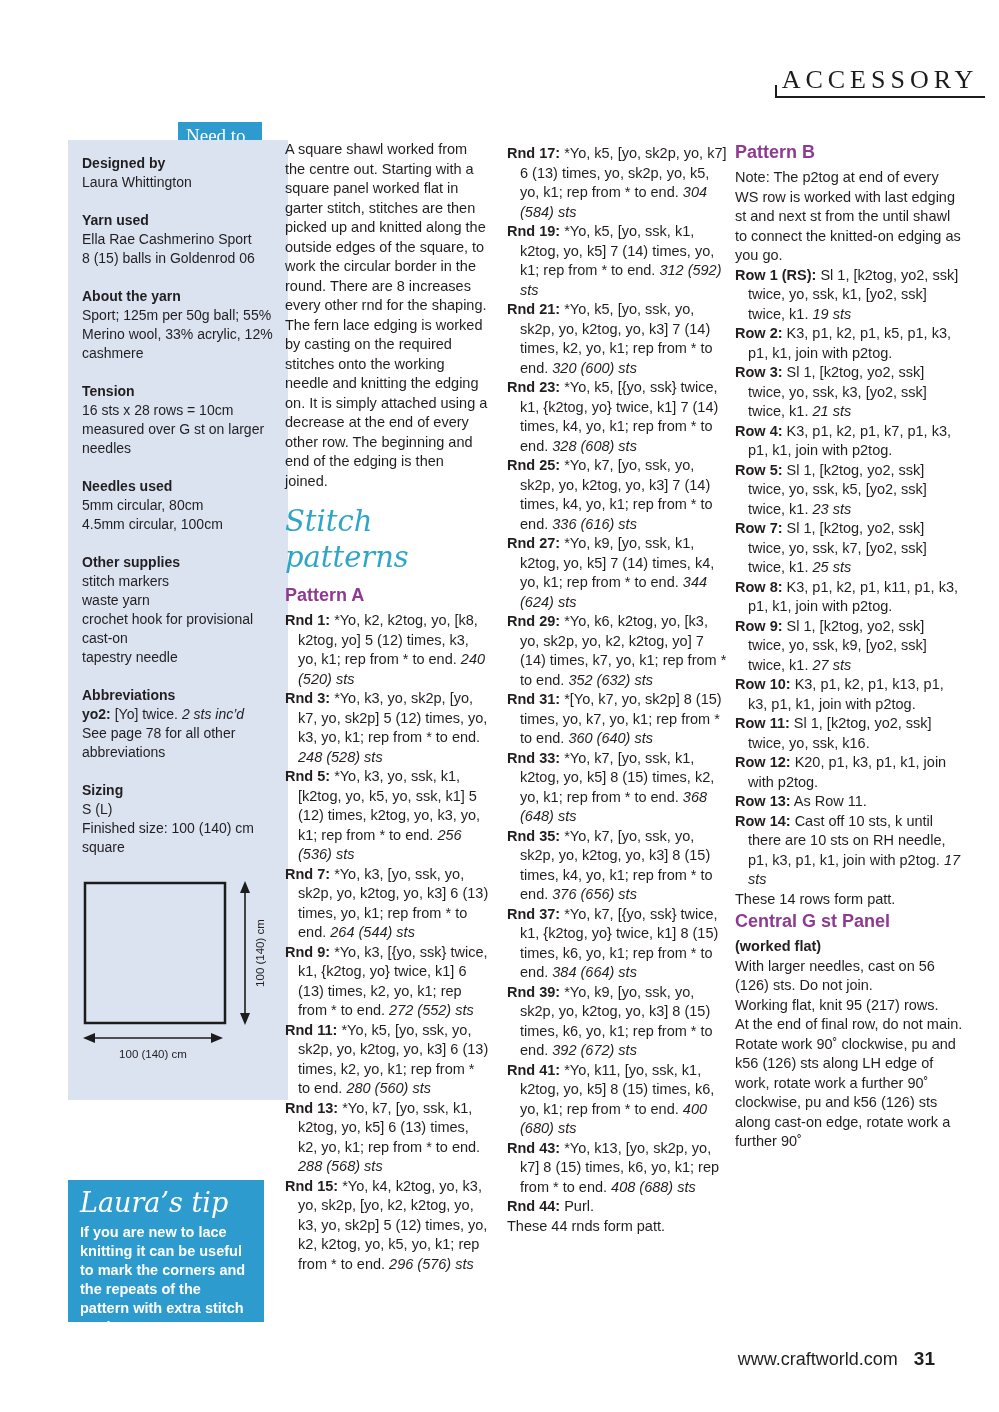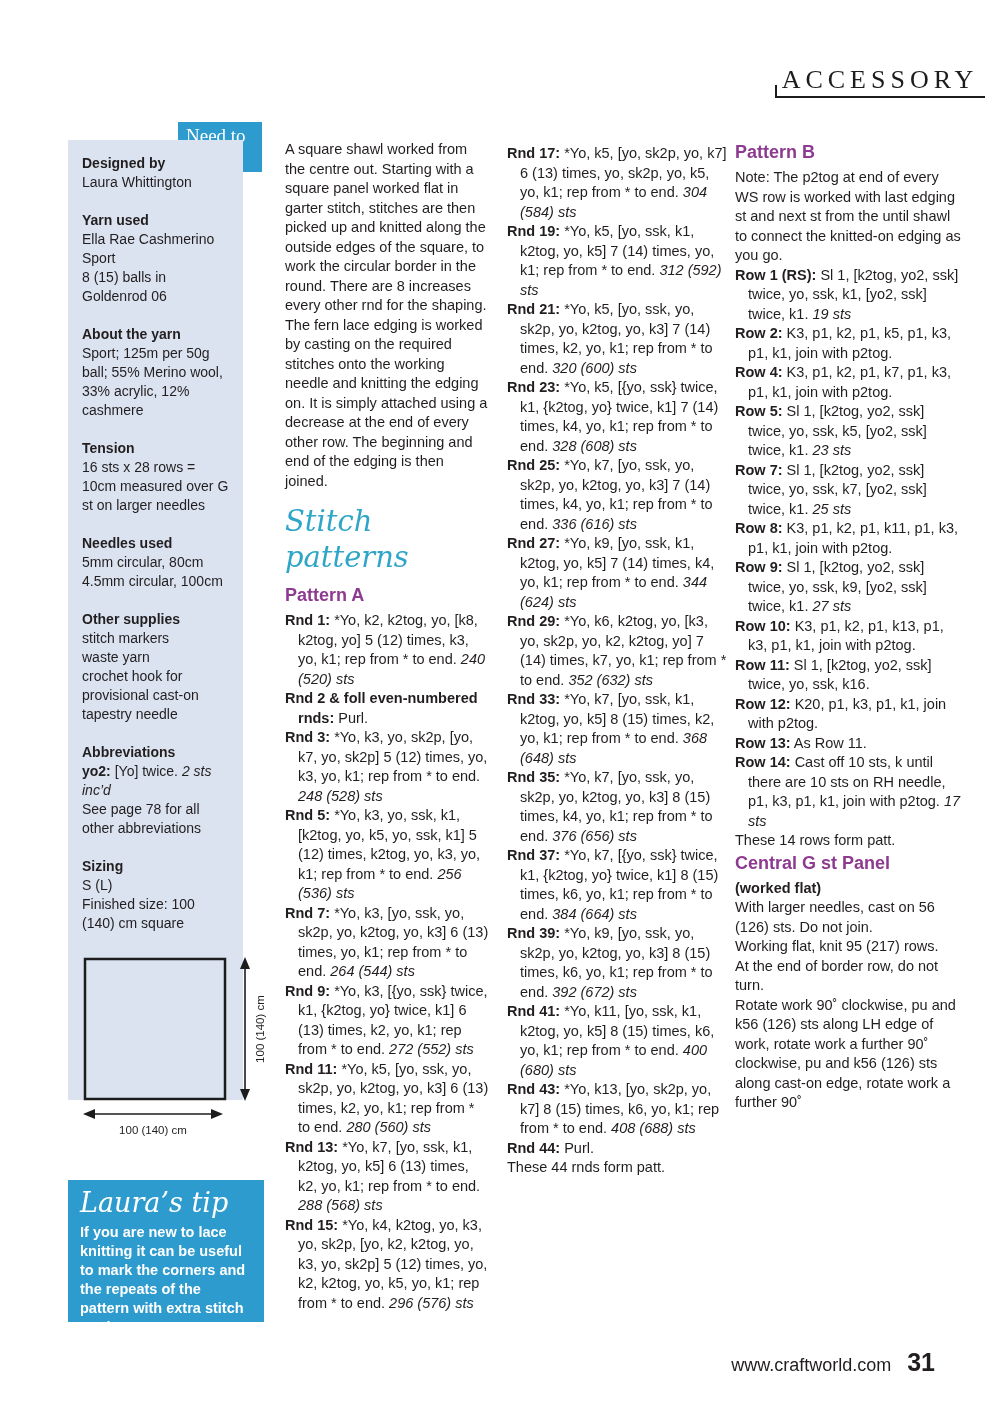--- a/index.html
+++ b/index.html
@@ -7,21 +7,21 @@
         font-family:"Liberation Sans",sans-serif;color:#221e1f;border-radius:29px;}
 
   
   .accessory{position:absolute;top:66px;right:14px;width:210px;text-align:center;}
   .accessory-title{font-family:"Liberation Serif",serif;font-size:26px;letter-spacing:5px;
         color:#1c1c1c;line-height:28px;}
   .accessory-rule{position:relative;margin-top:2px;border-bottom:2px solid #1c1c1c;}
   .accessory-rule::before{content:"";position:absolute;left:0;bottom:0;width:2px;height:11px;background:#1c1c1c;}
 
   
-  .sidebar{position:absolute;left:68px;top:140px;width:175px;height:960px;background:#dbe3f1;
+  .sidebar{position:absolute;left:68px;top:140px;width:220px;height:960px;background:#dbe3f1;
         box-sizing:border-box;padding:14px 12px 20px 14px;font-size:14px;line-height:19px;}
   .sb-section{margin-bottom:19px;}
   .sb-title{font-weight:bold;}
   .sb-lines{white-space:pre-line;}
   .sb-rich b{font-weight:bold;}
   .sb-rich i{font-style:italic;}
   .badge{position:absolute;left:178px;top:122px;width:84px;box-sizing:border-box;background:#2e9bce;
         color:#ffffff;font-family:"Liberation Serif",serif;font-size:19px;line-height:21px;
         padding:3px 6px 5px 8px;}
   .diagram{margin-top:4px;}
@@ -47,21 +47,21 @@
   .rnd{padding-left:13px;text-indent:-13px;}
   .rnd b{font-weight:bold;margin-top:12px;}
   .sts{font-style:italic;}
   .plain{margin:0;}
   .boldline{font-weight:bold;}
   .sk-heading{margin-top:14px;}
 
   
   .pfooter{position:absolute;top:1348px;right:64px;display:flex;align-items:baseline;gap:16px;}
   .site{font-size:18px;}
-  .pageno{font-size:25px;font-weight:bold;}
+  .pageno{font-size:19px;font-weight:bold;}
 </style>
 </head>
 <body>
 
 <div class="page">
 
   <div class="accessory">
     <div class="accessory-title">ACCESSORY</div>
     <div class="accessory-rule"></div>
   </div>
@@ -148,21 +148,20 @@
   </div>
 
   <section class="col col2">
     <p class="intro">A square shawl worked from the centre out. Starting with a square panel worked flat in garter stitch, stitches are then picked up and knitted along the outside edges of the square, to work the circular border in the round. There are 8 increases every other rnd for the shaping. The fern lace edging is worked by casting on the required stitches onto the working needle and knitting the edging on. It is simply attached using a decrease at the end of every other row. The beginning and end of the edging is then joined.</p>
     <h2 class="script">Stitch patterns</h2>
     <h3 class="pat">Pattern A</h3>
     <div>
 
         <p class="rnd"><b>Rnd 1:</b> <span>*Yo, k2, k2tog, yo, [k8, k2tog, yo] 5 (12) times, k3, yo, k1; rep from * to end.</span> <i class="sts">240 (520) sts</i></p>
 
-        <p class="rnd"><b>Rnd 2 &amp; foll even-numbered rnds:</b> <span>Purl.</span> <i class="sts"></i></p>
 
         <p class="rnd"><b>Rnd 3:</b> <span>*Yo, k3, yo, sk2p, [yo, k7, yo, sk2p] 5 (12) times, yo, k3, yo, k1; rep from * to end.</span> <i class="sts">248 (528) sts</i></p>
 
         <p class="rnd"><b>Rnd 5:</b> <span>*Yo, k3, yo, ssk, k1, [k2tog, yo, k5, yo, ssk, k1] 5 (12) times, k2tog, yo, k3, yo, k1; rep from * to end.</span> <i class="sts">256 (536) sts</i></p>
 
         <p class="rnd"><b>Rnd 7:</b> <span>*Yo, k3, [yo, ssk, yo, sk2p, yo, k2tog, yo, k3] 6 (13) times, yo, k1; rep from * to end.</span> <i class="sts">264 (544) sts</i></p>
 
         <p class="rnd"><b>Rnd 9:</b> <span>*Yo, k3, [{yo, ssk} twice, k1, {k2tog, yo} twice, k1] 6 (13) times, k2, yo, k1; rep from * to end.</span> <i class="sts">272 (552) sts</i></p>
 
         <p class="rnd"><b>Rnd 11:</b> <span>*Yo, k5, [yo, ssk, yo, sk2p, yo, k2tog, yo, k3] 6 (13) times, k2, yo, k1; rep from * to end.</span> <i class="sts">280 (560) sts</i></p>
@@ -183,20 +182,21 @@
         <p class="rnd"><b>Rnd 21:</b> <span>*Yo, k5, [yo, ssk, yo, sk2p, yo, k2tog, yo, k3] 7 (14) times, k2, yo, k1; rep from * to end.</span> <i class="sts">320 (600) sts</i></p>
 
         <p class="rnd"><b>Rnd 23:</b> <span>*Yo, k5, [{yo, ssk} twice, k1, {k2tog, yo} twice, k1] 7 (14) times, k4, yo, k1; rep from * to end.</span> <i class="sts">328 (608) sts</i></p>
 
         <p class="rnd"><b>Rnd 25:</b> <span>*Yo, k7, [yo, ssk, yo, sk2p, yo, k2tog, yo, k3] 7 (14) times, k4, yo, k1; rep from * to end.</span> <i class="sts">336 (616) sts</i></p>
 
         <p class="rnd"><b>Rnd 27:</b> <span>*Yo, k9, [yo, ssk, k1, k2tog, yo, k5] 7 (14) times, k4, yo, k1; rep from * to end.</span> <i class="sts">344 (624) sts</i></p>
 
         <p class="rnd"><b>Rnd 29:</b> <span>*Yo, k6, k2tog, yo, [k3, yo, sk2p, yo, k2, k2tog, yo] 7 (14) times, k7, yo, k1; rep from * to end.</span> <i class="sts">352 (632) sts</i></p>
 
+        <p class="rnd"><b>Rnd 31:</b> <span>*[Yo, k7, yo, sk2p] 8 (15) times, yo, k7, yo, k1; rep from * to end.</span> <i class="sts">360 (640) sts</i></p>
 
         <p class="rnd"><b>Rnd 33:</b> <span>*Yo, k7, [yo, ssk, k1, k2tog, yo, k5] 8 (15) times, k2, yo, k1; rep from * to end.</span> <i class="sts">368 (648) sts</i></p>
 
         <p class="rnd"><b>Rnd 35:</b> <span>*Yo, k7, [yo, ssk, yo, sk2p, yo, k2tog, yo, k3] 8 (15) times, k4, yo, k1; rep from * to end.</span> <i class="sts">376 (656) sts</i></p>
 
         <p class="rnd"><b>Rnd 37:</b> <span>*Yo, k7, [{yo, ssk} twice, k1, {k2tog, yo} twice, k1] 8 (15) times, k6, yo, k1; rep from * to end.</span> <i class="sts">384 (664) sts</i></p>
 
         <p class="rnd"><b>Rnd 39:</b> <span>*Yo, k9, [yo, ssk, yo, sk2p, yo, k2tog, yo, k3] 8 (15) times, k6, yo, k1; rep from * to end.</span> <i class="sts">392 (672) sts</i></p>
 
         <p class="rnd"><b>Rnd 41:</b> <span>*Yo, k11, [yo, ssk, k1, k2tog, yo, k5] 8 (15) times, k6, yo, k1; rep from * to end.</span> <i class="sts">400 (680) sts</i></p>
@@ -210,20 +210,21 @@
 
   <section class="col col4">
     <h3 class="pat">Pattern B</h3>
     <p class="plain">Note: The p2tog at end of every WS row is worked with last edging st and next st from the until shawl to connect the knitted-on edging as you go.</p>
     <div>
 
         <p class="rnd"><b>Row 1 (RS):</b> <span>Sl 1, [k2tog, yo2, ssk] twice, yo, ssk, k1, [yo2, ssk] twice, k1.</span> <i class="sts">19 sts</i></p>
 
         <p class="rnd"><b>Row 2:</b> <span>K3, p1, k2, p1, k5, p1, k3, p1, k1, join with p2tog.</span> <i class="sts"></i></p>
 
+        <p class="rnd"><b>Row 3:</b> <span>Sl 1, [k2tog, yo2, ssk] twice, yo, ssk, k3, [yo2, ssk] twice, k1.</span> <i class="sts">21 sts</i></p>
 
         <p class="rnd"><b>Row 4:</b> <span>K3, p1, k2, p1, k7, p1, k3, p1, k1, join with p2tog.</span> <i class="sts"></i></p>
 
         <p class="rnd"><b>Row 5:</b> <span>Sl 1, [k2tog, yo2, ssk] twice, yo, ssk, k5, [yo2, ssk] twice, k1.</span> <i class="sts">23 sts</i></p>
 
 
         <p class="rnd"><b>Row 7:</b> <span>Sl 1, [k2tog, yo2, ssk] twice, yo, ssk, k7, [yo2, ssk] twice, k1.</span> <i class="sts">25 sts</i></p>
 
         <p class="rnd"><b>Row 8:</b> <span>K3, p1, k2, p1, k11, p1, k3, p1, k1, join with p2tog.</span> <i class="sts"></i></p>
 
@@ -242,21 +243,21 @@
     <p class="plain">These 14 rows form patt.</p>
 
     <h3 class="pat">Central G st Panel</h3>
     <p class="boldline">(worked flat)</p>
     <div>
 
         <p class="plain">With larger needles, cast on 56 (126) sts. Do not join.</p>
 
         <p class="plain">Working flat, knit 95 (217) rows.</p>
 
-        <p class="plain">At the end of border row, do not turn.</p>
+        <p class="plain">At the end of final row, do not main.</p>
 
         <p class="plain">Rotate work 90˚ clockwise, pu and k56 (126) sts along LH edge of work, rotate work a further 90˚ clockwise, pu and k56 (126) sts along cast-on edge, rotate work a further 90˚</p>
       </div>
   </section>
 
   <div class="pfooter">
     <span class="site">www.craftworld.com</span>
     <span class="pageno">31</span>
   </div>
 

